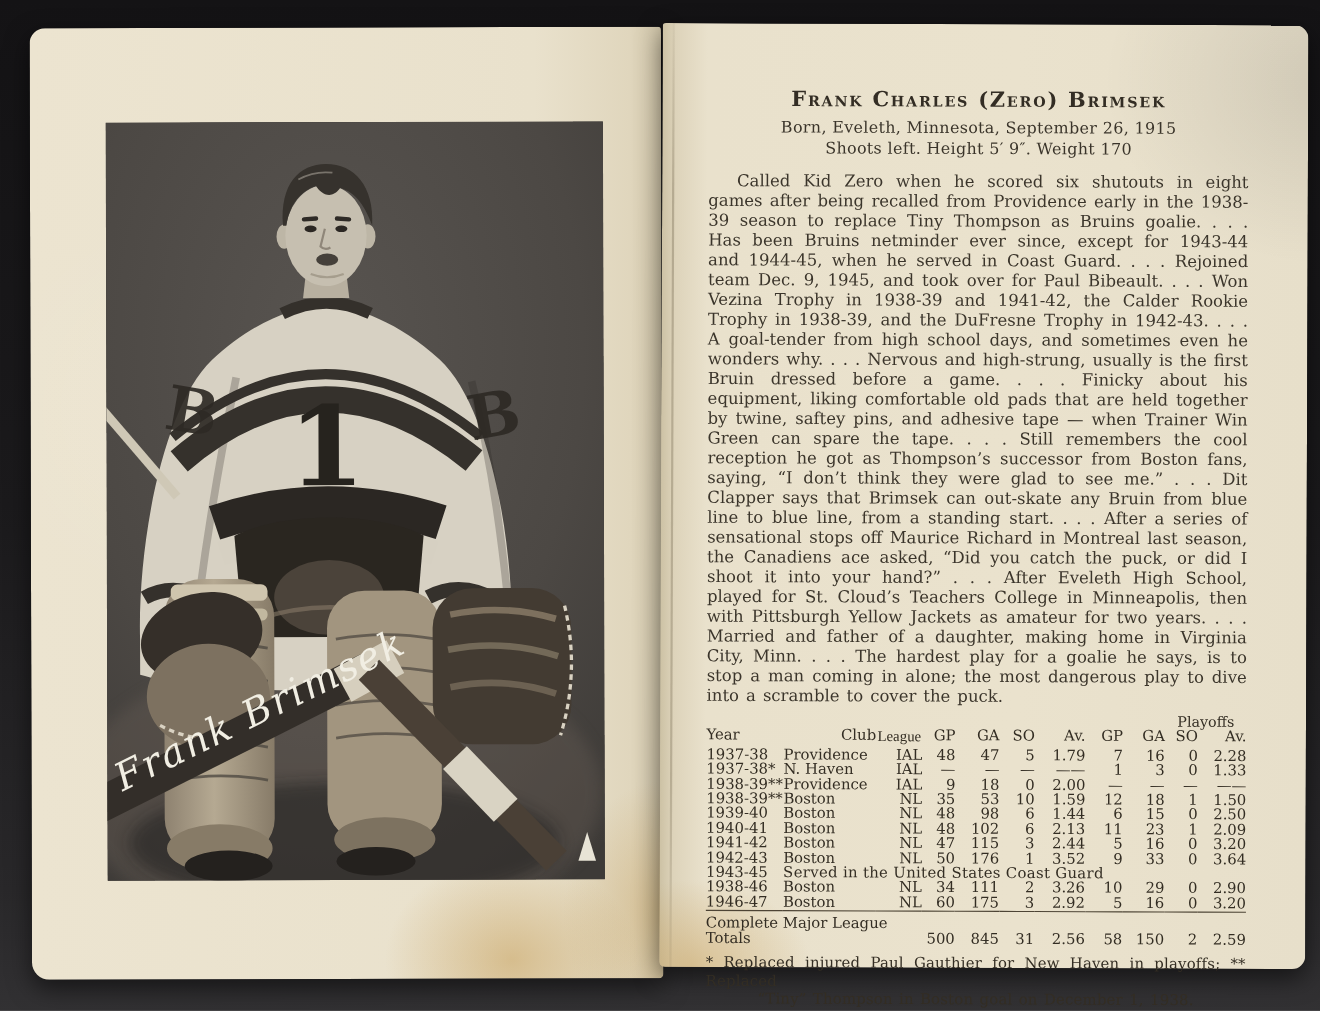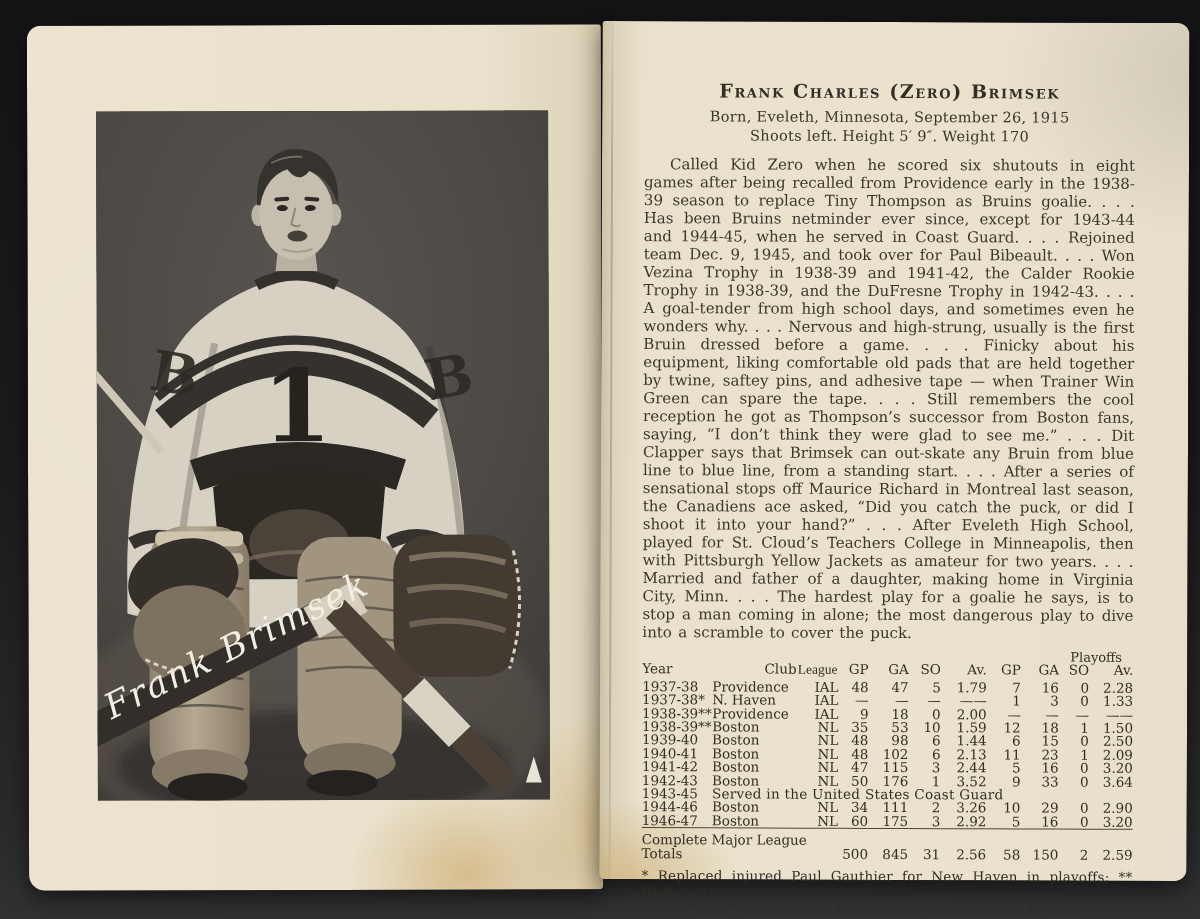--- a/index.html
+++ b/index.html
@@ -358,21 +358,21 @@
               <td class="num c7">9</td>
               <td class="num c8">33</td>
               <td class="num c9">0</td>
               <td class="num c10">3.64</td>
             </tr>
             <tr>
               <td class="c0">1943-45</td>
               <td colspan="10" class="service">Served in the United States Coast Guard</td>
             </tr>
             <tr>
-              <td class="c0">1944-46</td>
+              <td class="c0">1938-46</td>
               <td class="c1">Boston</td>
               <td class="c2">NL</td>
               <td class="num c3">34</td>
               <td class="num c4">111</td>
               <td class="num c5">2</td>
               <td class="num c6">3.26</td>
               <td class="num c7">10</td>
               <td class="num c8">29</td>
               <td class="num c9">0</td>
               <td class="num c10">2.90</td>

